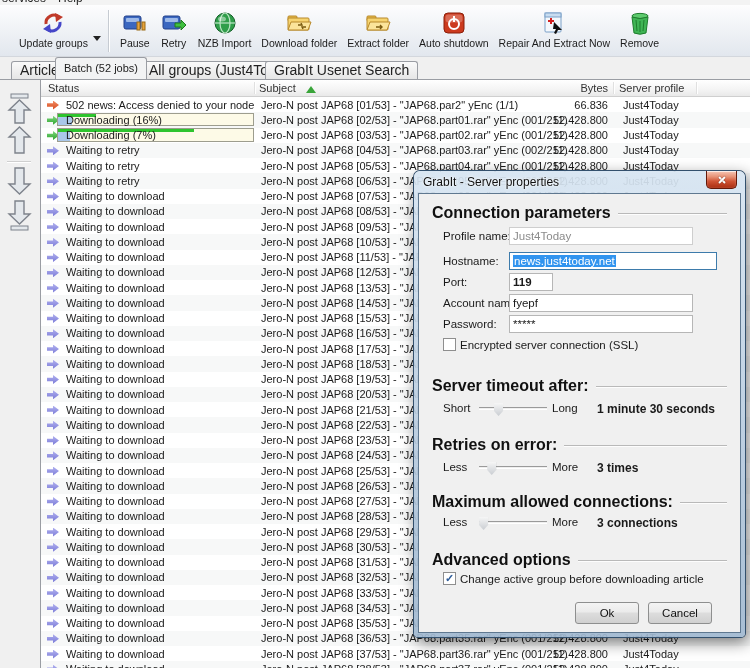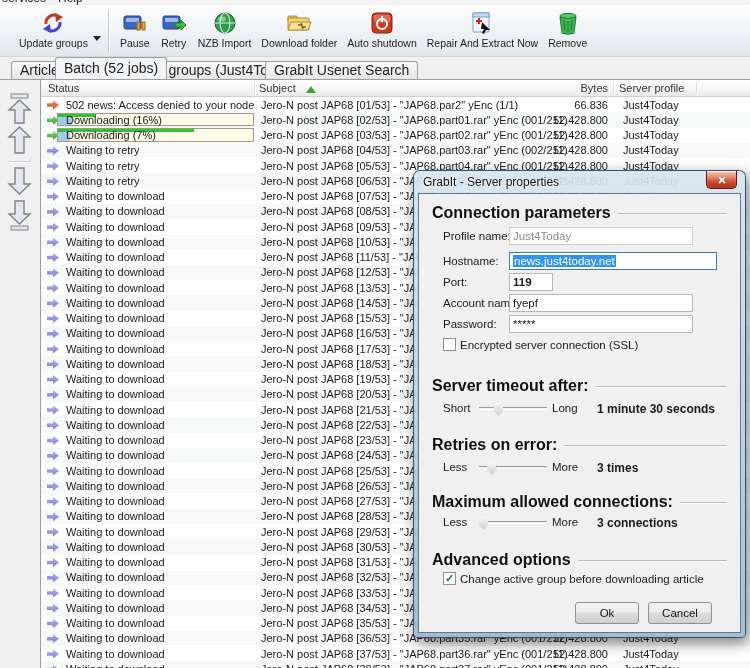--- a/index.html
+++ b/index.html
@@ -21,21 +21,21 @@
   .tb-lbl { font-size:10.5px; color:#1c1c1c; margin-top:1px; white-space:nowrap; }
   .tb-caret { align-self:center; margin:12px 3px 0 0; width:0; height:0;
     border-left:4px solid transparent; border-right:4px solid transparent; border-top:5px solid #222; }
   .tb-sep { width:1px; height:42px; background:#c6cbd2; margin:2px 6px 0 4px; box-shadow:1px 0 0 #fff; }
 
   
   .tabstrip { position:absolute; top:57px; left:0; width:750px; height:22px; }
   .tab { position:absolute; bottom:0; height:18px; line-height:17px; padding:0 8px; font-size:14px;
     background:linear-gradient(#fafafa,#e6e6e6); border:1px solid #9a9da3; border-bottom:none;
     border-radius:3px 3px 0 0; color:#222; white-space:nowrap; }
-  .tab.active { height:22px; line-height:20px; background:#f2f3f4; z-index:3; font-size:14px; }
+  .tab.active { height:22px; line-height:20px; background:#f2f3f4; z-index:3; font-size:11px; }
 
   
   .reorder { position:absolute; top:79px; left:0; width:40px; height:589px; background:#f0f0f0;
     border-top:1px solid #9a9da3; }
   .ro-btn { position:absolute; left:6px; width:27px; cursor:default; }
   .ro-div { position:absolute; left:7px; top:81px; width:24px; height:2px;
     background:#cfcfcf; border-bottom:1px solid #fff; }
 
   
   .panel { position:absolute; top:79px; left:40px; width:710px; height:589px; background:#fff;
@@ -179,20 +179,31 @@
       <svg width="26" height="24" viewBox="0 0 26 24">
         <rect x="2" y="5" width="9" height="5" rx="1" fill="#e8bc4a" stroke="#b8892a"></rect>
         <rect x="2" y="7" width="21" height="12" rx="1" fill="#f6d470" stroke="#b8892a"></rect>
         <path d="M2 19 L5 11 L25 11 L22 19 Z" fill="#fbe49a" stroke="#b8892a"></path>
         <path d="M12 14 h4 l-1 -2 m5 4 h-4 l1 2" fill="none" stroke="#7a5a10" stroke-width="1.4"></path>
       </svg>
     </div>
     <span class="tb-lbl">Download folder</span>
   </div>
 
+  <div class="tb-btn">
+    <div class="tb-ico">
+      <svg width="26" height="24" viewBox="0 0 26 24">
+        <rect x="2" y="5" width="9" height="5" rx="1" fill="#e8bc4a" stroke="#b8892a"></rect>
+        <rect x="2" y="7" width="21" height="12" rx="1" fill="#f6d470" stroke="#b8892a"></rect>
+        <path d="M2 19 L5 11 L25 11 L22 19 Z" fill="#fbe49a" stroke="#b8892a"></path>
+        <path d="M11 16 h6 m-2 -2 l2 2 l-2 2" fill="none" stroke="#7a5a10" stroke-width="1.4"></path>
+      </svg>
+    </div>
+    <span class="tb-lbl">Extract folder</span>
+  </div>
 
   <div class="tb-btn">
     <div class="tb-ico">
       <svg width="24" height="24" viewBox="0 0 24 24">
         <rect x="2" y="2" width="20" height="20" rx="4" fill="#cc3a1e" stroke="#8a1f0a"></rect>
         <rect x="3.5" y="3.5" width="17" height="8" rx="3" fill="rgba(255,255,255,.25)"></rect>
         <circle cx="12" cy="13" r="5" fill="none" stroke="#fff" stroke-width="2"></circle>
         <rect x="11" y="5" width="2" height="6" fill="#fff"></rect>
       </svg>
     </div>

